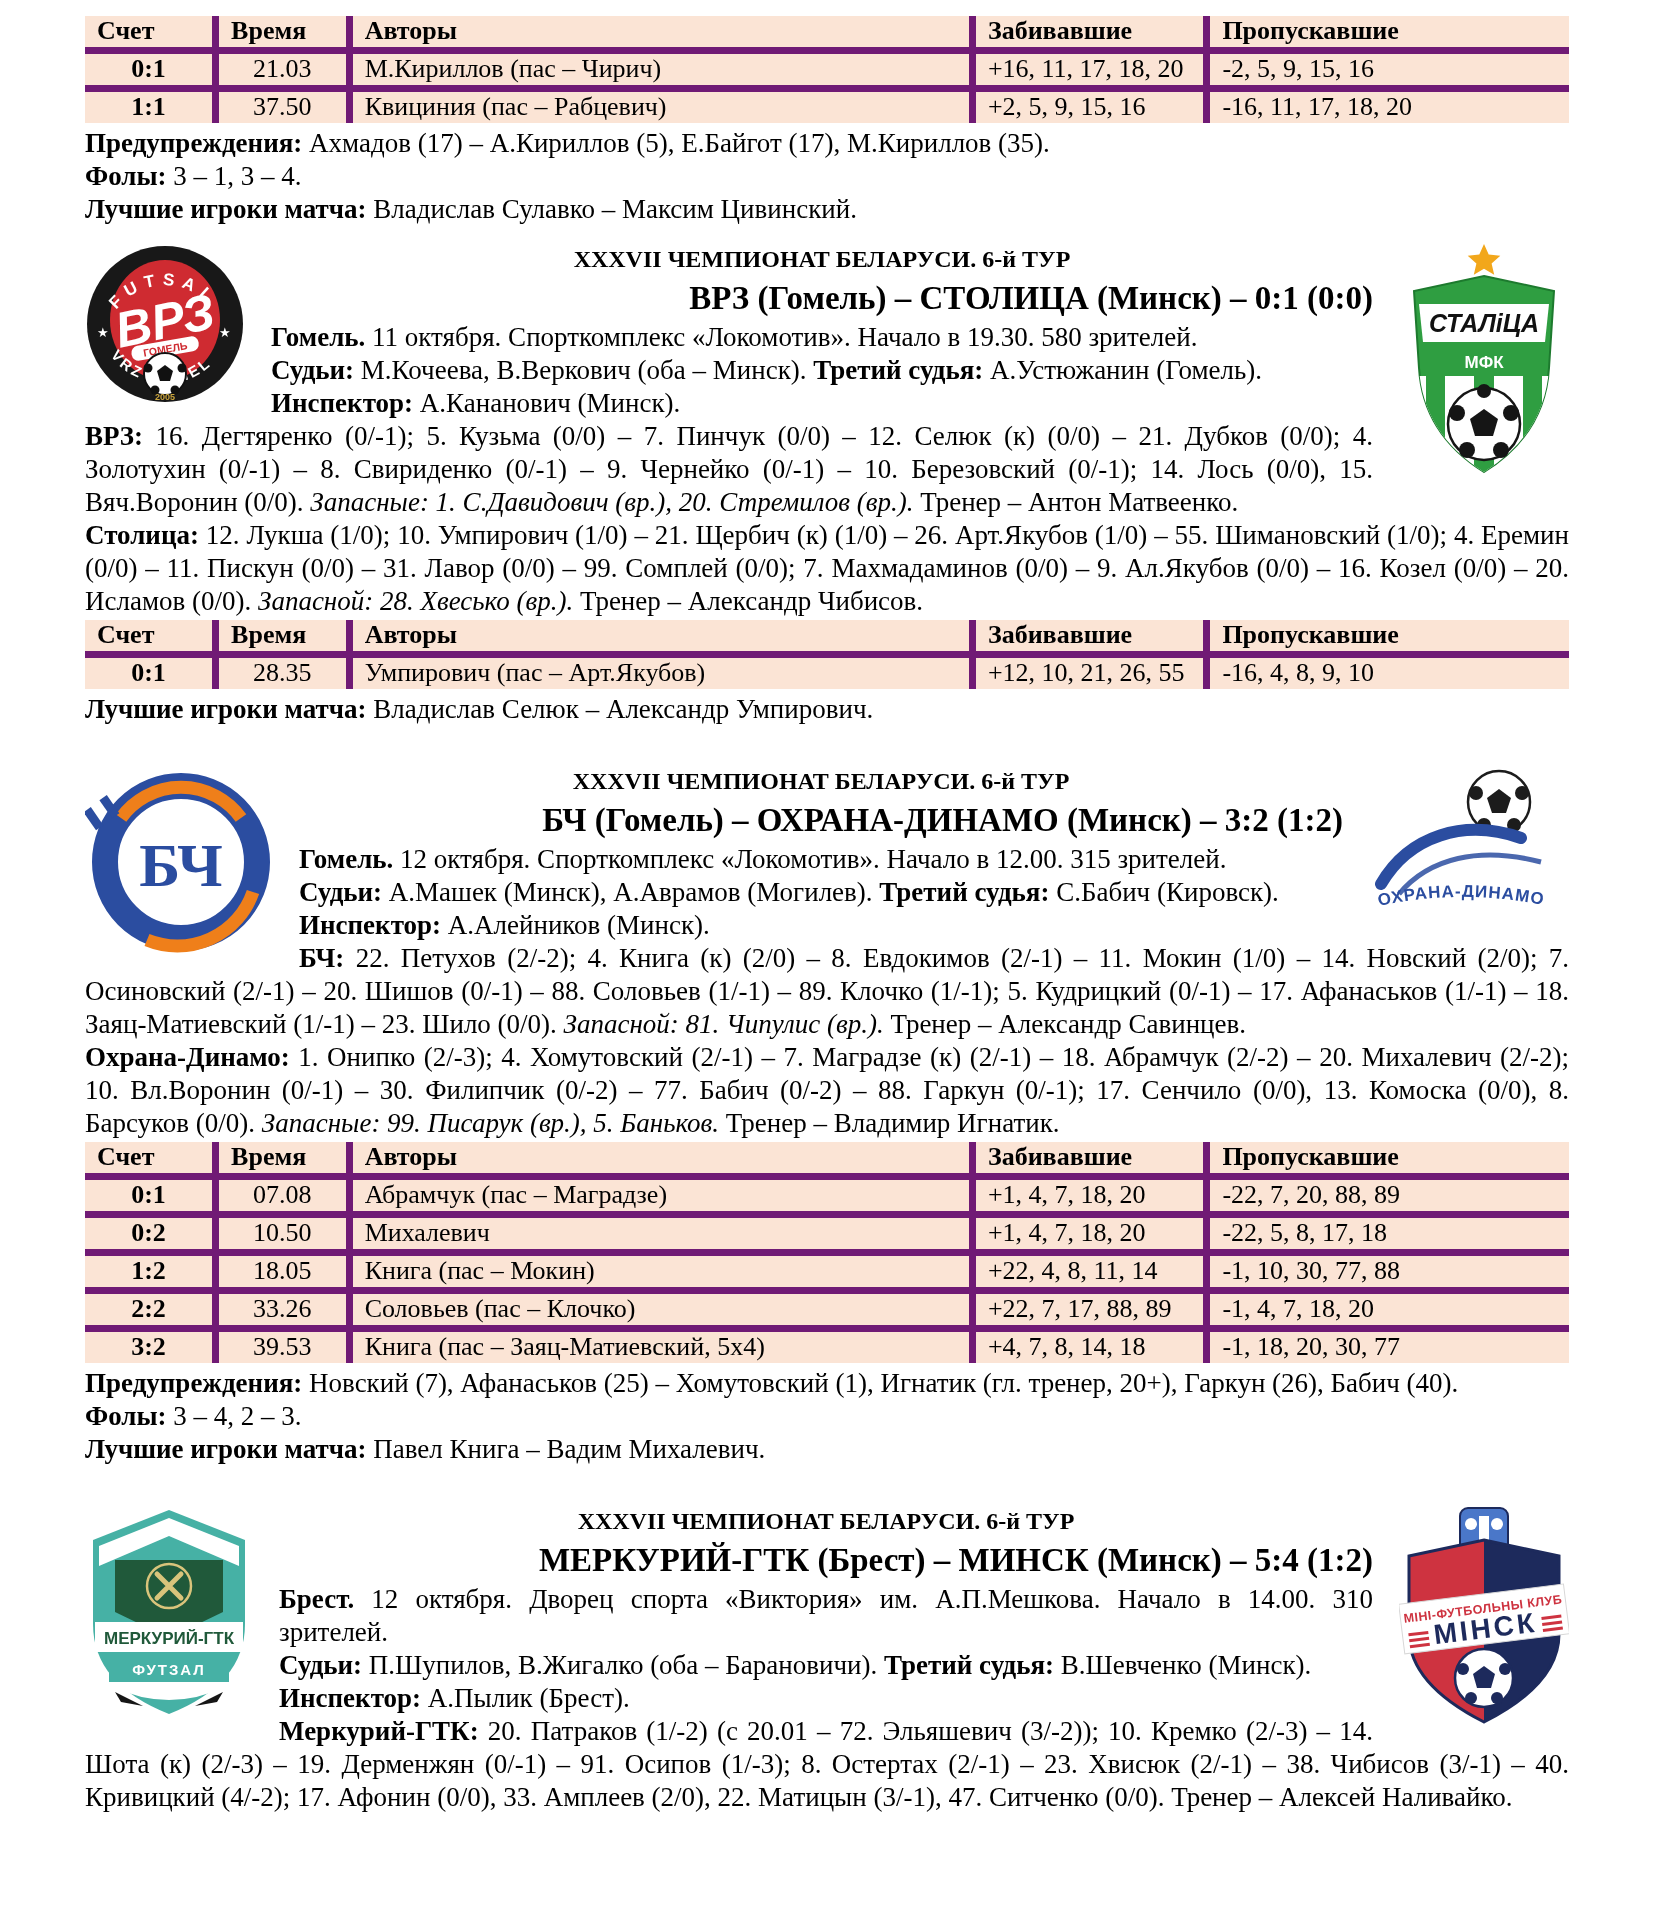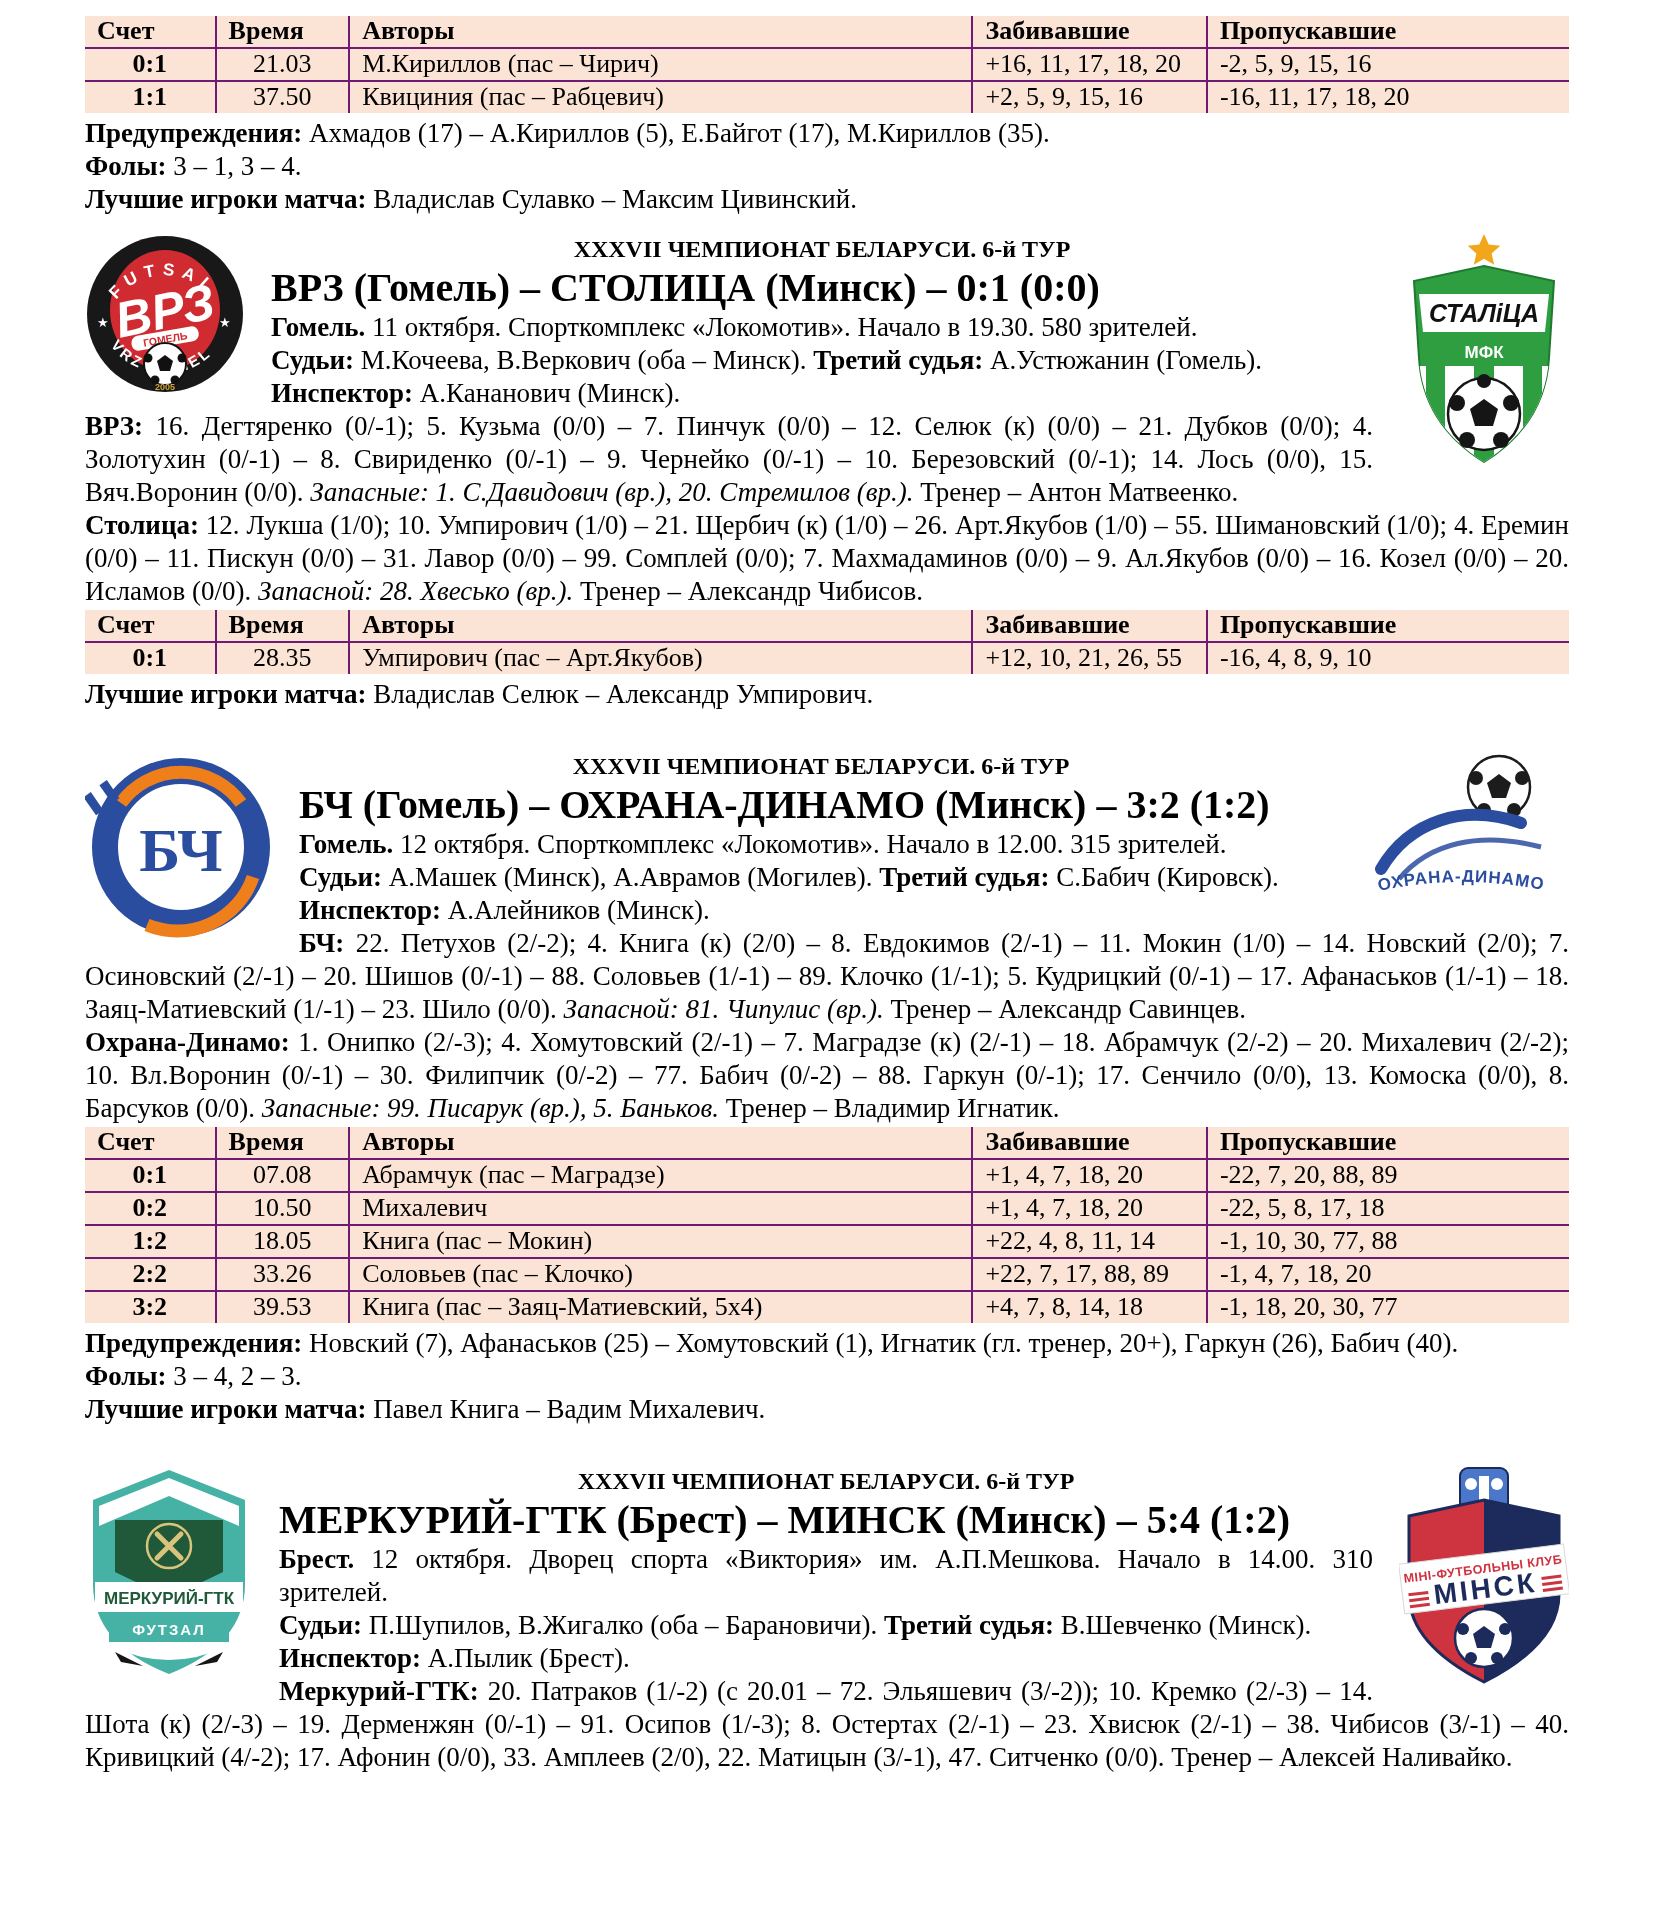--- a/index.html
+++ b/index.html
@@ -7,21 +7,21 @@
   body {
     width:1654px; height:1907px; overflow:hidden;
     background:#ffffff; color:#000;
     font-family:"Liberation Serif", serif;
     font-size:27px; line-height:33px;
     padding:14px 85px 0 85px;
   }
   
   table.mt { width:100%; border-collapse:collapse; margin:2px 0 4px 0; }
   .mt th, .mt td {
-    background:#fbe4d5; border:2px solid #701a75;
+    background:#fbe4d5; border:7px solid #701a75;
     padding:0 12px 2px 12px; font-size:26px; line-height:29px;
     vertical-align:middle; text-align:left;
   }
   .mt tr > *:first-child { border-left:0; }
   .mt tr > *:last-child { border-right:0; }
   .mt thead tr > * { border-top:0; }
   .mt tbody tr:last-child > * { border-bottom:0; }
   .mt th { font-weight:bold; }
   .ctr { text-align:left; }
   td.score { font-weight:bold; text-align:center !important; }
@@ -32,21 +32,21 @@
   p.ln { margin:0; text-align:justify; }
   p.ln b { font-weight:bold; }
   p.ln i { font-style:italic; }
 
   .match { display:flow-root; margin-top:36px; }
   .match.first { margin-top:14px; }
   .logo { line-height:0; }
   .logo.left { float:left; margin:4px 26px 10px 0; }
   .logo.right { float:right; margin:4px 0 10px 26px; }
   h2.league { margin:0; font-size:24px; line-height:38px; font-weight:bold; text-align:center; }
-  h3.mtitle { margin:0 0 3px 0; font-size:40px; line-height:40px; font-weight:bold; text-align:left; }
+  h3.mtitle { margin:0 0 3px 0; font-size:33px; line-height:40px; font-weight:bold; text-align:right; }
   svg text { font-family:"Liberation Sans", sans-serif; }
 </style>
 </head>
 <body>
 
 <table class="mt">
   <colgroup>
       <col class="c0">
       <col class="c1">
       <col class="c2">

